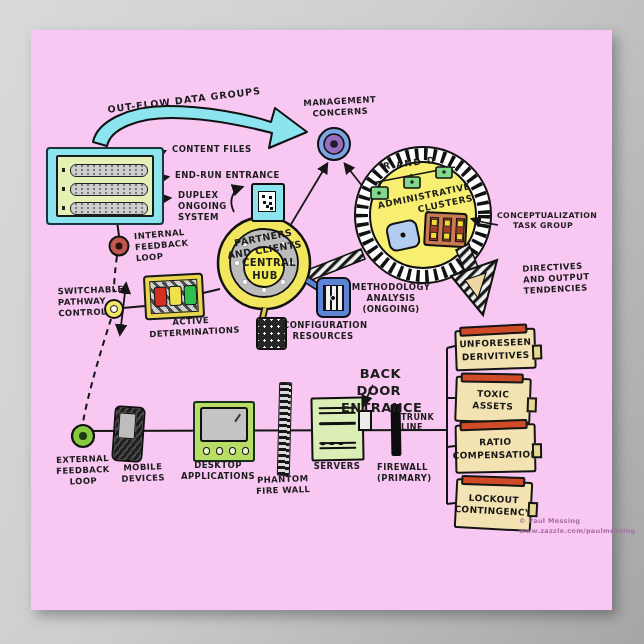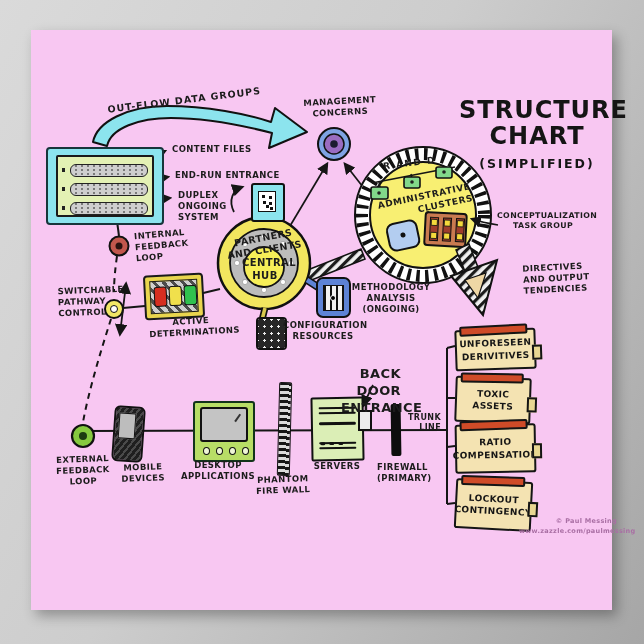--- a/index.html
+++ b/index.html
@@ -72,21 +72,21 @@
   .btab{position:absolute;left:327px;top:380px;width:10px;height:17px;background:#ececec;border:2px solid #111;}
   .fw{position:absolute;left:360px;top:374px;width:10px;height:52px;background:#0d0d0d;border-radius:2px;transform:rotate(-1deg);}
 
   
   .obox{position:absolute;background:#f4e3b2;border:2px solid #151515;border-radius:3px;
         display:flex;align-items:center;justify-content:center;text-align:center;
         font:bold 9px "DejaVu Sans",sans-serif;color:#161616;white-space:pre-line;letter-spacing:.4px;line-height:1.35;}
   .obar{position:absolute;top:-6px;left:3px;right:6px;height:6px;background:#cf4b28;border:2px solid #151515;border-radius:2px;transform:rotate(-1deg);}
   .onub{position:absolute;right:-8px;top:40%;width:6px;height:11px;background:#e8d792;border:2px solid #151515;}
 
-  .credit{position:absolute;left:488px;top:486px;width:98px;text-align:right;
+  .credit{position:absolute;left:488px;top:486px;width:98px;text-align:left;
         font:bold 6.5px "DejaVu Sans",sans-serif;color:#a96fa4;line-height:1.6;letter-spacing:.3px;}
 </style>
 </head>
 <body>
 
 <div class="scene">
  <div class="poster">
 
   <svg class="wires" viewBox="0 0 581 580">
     <defs>
@@ -347,28 +347,23 @@
 DEVICES</div>
   <div class="lbl" style="left:146px;top:430px;width:82px;text-align:center;">DESKTOP
 APPLICATIONS</div>
   <div class="lbl" style="left:222px;top:444px;width:60px;text-align:center;transform:rotate(-2deg);">PHANTOM
 FIRE WALL</div>
   <div class="lbl" style="left:280px;top:431px;width:52px;text-align:center;">SERVERS</div>
   <div class="lbl" style="left:310px;top:336px;width:60px;text-align:right;font-size:13px;">BACK DOOR
 ENTRANCE</div>
   <div class="lbl" style="left:346px;top:432px;width:54px;">FIREWALL
 (PRIMARY)</div>
-  <div class="lbl" style="left:370px;top:383px;width:40px;text-align:right;font-size:8px;">TRUNK
+  <div class="lbl" style="left:370px;top:383px;width:40px;text-align:left;font-size:8px;">TRUNK
 LINE</div>
 
-  <div class="titleblock">
-    <div class="title">STRUCTURE
-CHART</div>
-    <div class="subtitle">(SIMPLIFIED)</div>
-  </div>
 
   <div class="credit">
     <div>© Paul Messing</div>
     <div>www.zazzle.com/paulmessing</div>
   </div>
 
  </div>
 </div>
 
 </body></html>

